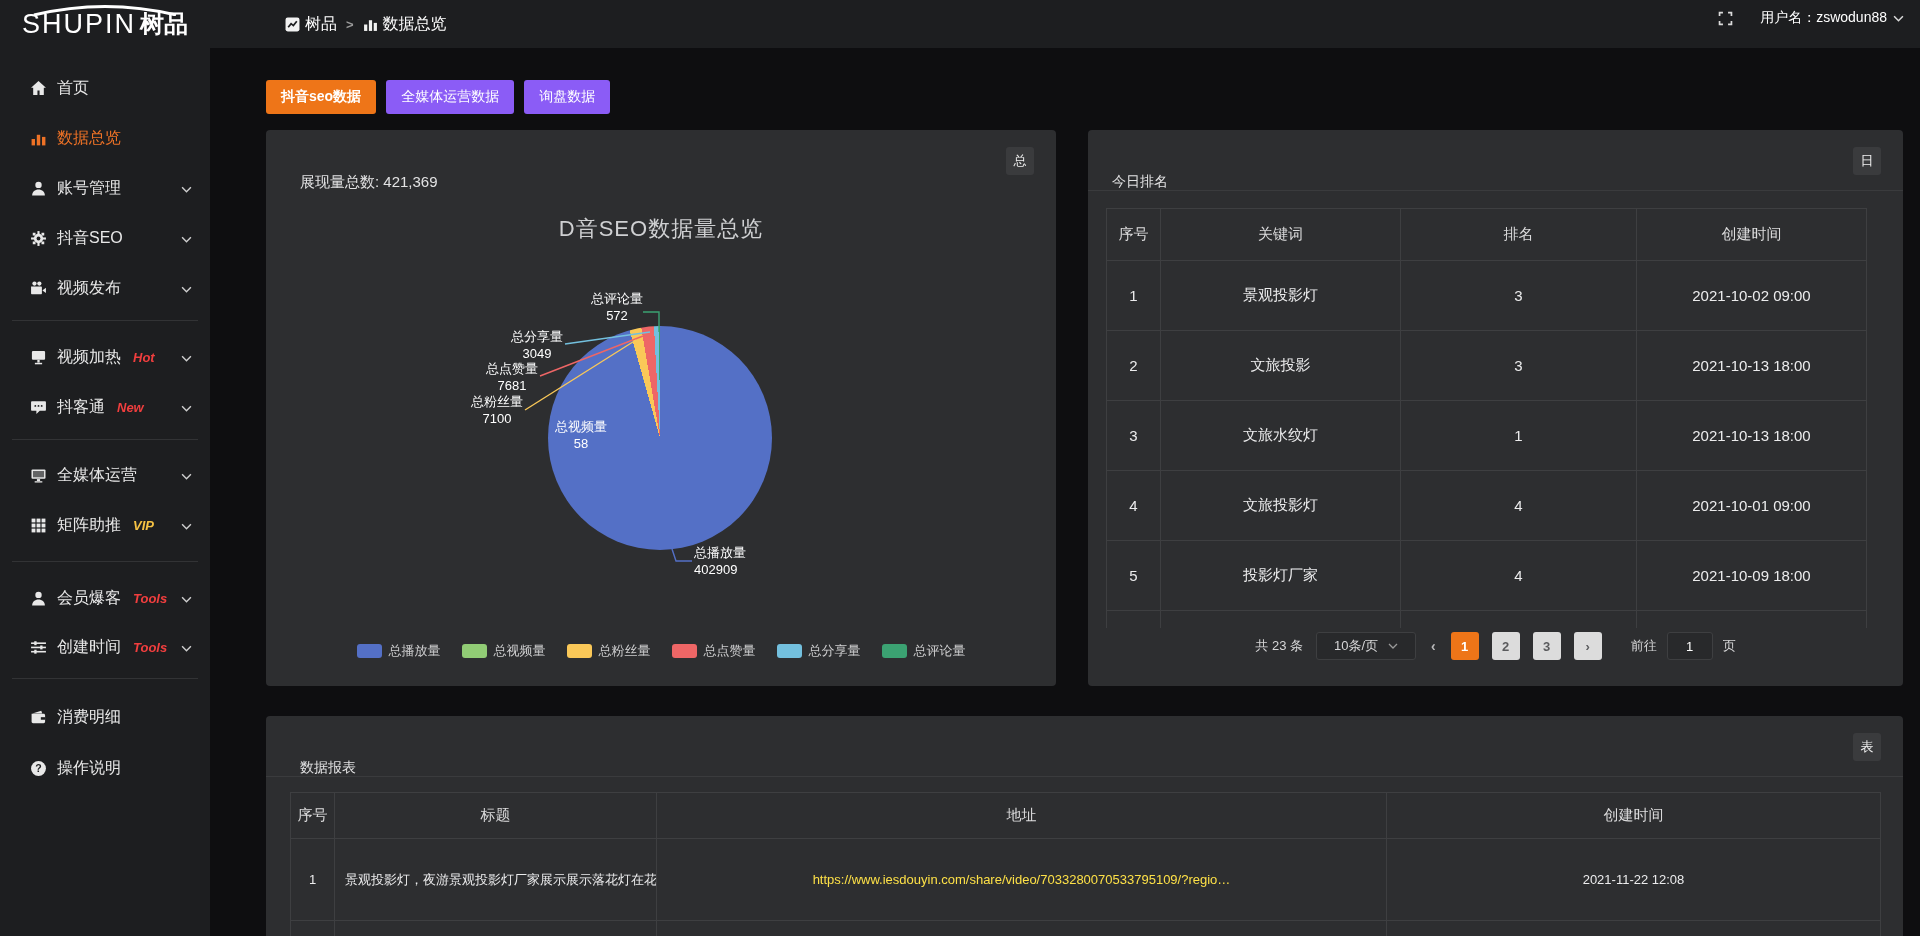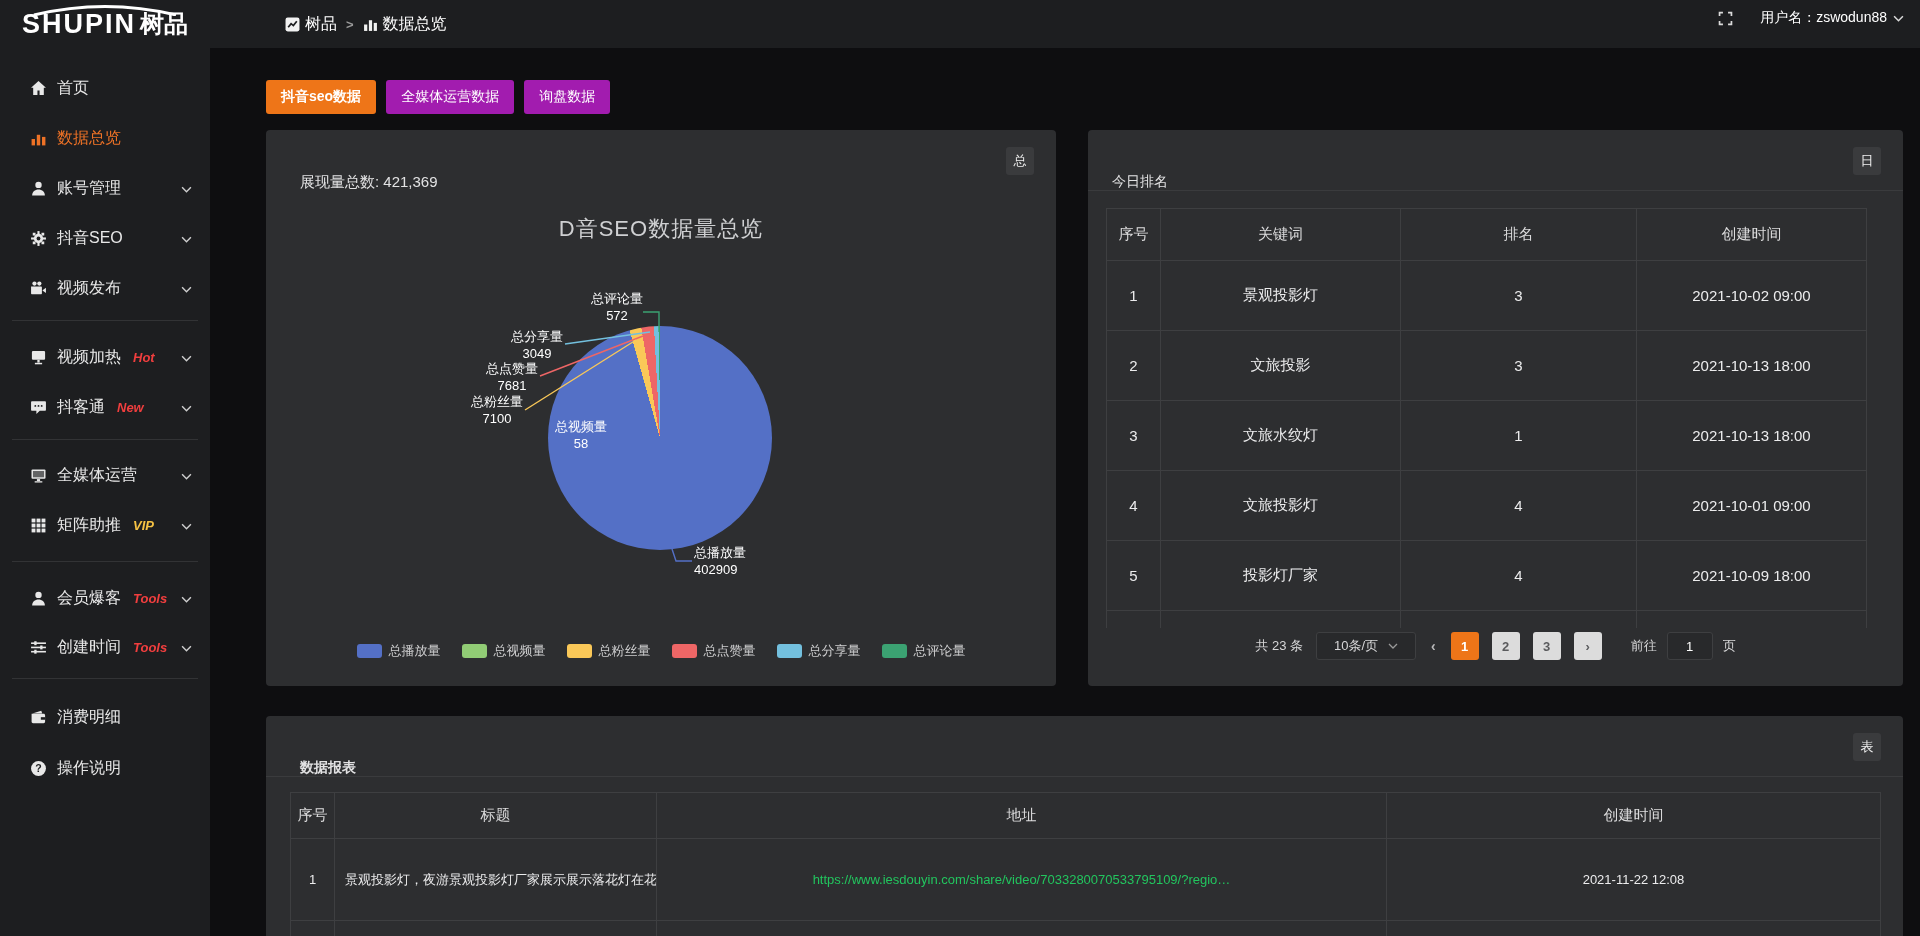--- a/index.html
+++ b/index.html
@@ -7,21 +7,21 @@
   body {
     position:relative;
     background:#0e0e10;
     font-family:"Liberation Sans","DejaVu Sans",sans-serif;
     color:#e6e6e6;
   }
 
   
   .topbar { position:absolute; left:0; top:0; width:1920px; height:48px; background:#1d1e20; z-index:5; }
   .logo { position:absolute; left:22px; top:3px; width:200px; height:42px; display:flex; align-items:center; }
-  .logo-main { font-size:27px; font-weight:700; letter-spacing:2px; color:#fff; line-height:1; }
+  .logo-main { font-size:27px; font-weight:400; letter-spacing:2px; color:#fff; line-height:1; }
   .logo-suffix { font-size:24px; font-weight:700; color:#fff; margin-left:4px; }
   .logo-arc { position:absolute; left:8px; top:1px; }
   .breadcrumb { position:absolute; left:285px; top:0; height:48px; display:flex; align-items:center; gap:9px; font-size:16px; color:#fff; }
   .crumb { display:flex; align-items:center; gap:5px; cursor:pointer; }
   .crumb-sep { color:#9a9a9a; font-size:13px; font-weight:700; }
   .topbar-right { position:absolute; right:16px; top:0; height:36px; display:flex; align-items:center; gap:26px; }
   .username { display:flex; align-items:center; gap:6px; font-size:14px; color:#fff; cursor:pointer; }
 
   
   .sidebar { position:absolute; left:0; top:48px; width:210px; height:888px; background:#1d1e20; z-index:4; }
@@ -29,36 +29,36 @@
   .side-item .s-icon { width:17px; height:17px; margin-left:30px; flex:none; display:flex; }
   .side-item .s-label { margin-left:10px; font-size:16px; }
   .side-item .s-badge { margin-left:12px; font-size:13px; font-weight:700; font-style:italic; }
   .side-item .s-chevron { position:absolute; right:18px; }
   .side-item.active { color:#ee7226; }
   .side-item.active .s-label { color:#ee7226; }
   .side-divider { position:absolute; left:12px; width:186px; height:1px; background:#323335; }
 
   
   .tabs { position:absolute; left:266px; top:80px; display:flex; gap:10px; }
-  .tab { height:34px; padding:0 15px; border-radius:3px; background:#a21caf; color:#fff; font-size:14px;
+  .tab { height:34px; padding:0 15px; border-radius:3px; background:#8b5cf6; color:#fff; font-size:14px;
          display:flex; align-items:center; cursor:pointer; }
   .tab.active { background:#ee7518; font-weight:700; }
 
   
   .card { position:absolute; background:#2d2e30; border-radius:4px; }
   .card-title { position:absolute; left:24px; top:20px; font-size:14px; color:#e2e2e3;margin-top:23px; }
   .card-badge { position:absolute; right:22px; top:17px; width:28px; height:28px; background:#3a3b3d; border-radius:3px;
                 color:#f0f0f0; font-size:13px; display:flex; align-items:center; justify-content:center; cursor:pointer; }
   .card-divider { position:absolute; left:0; top:60px; width:100%; height:1px; background:#3a3b3d; }
 
   #chart-card  { left:266px;  top:130px; width:790px;  height:556px; }
   #rank-card   { left:1088px; top:130px; width:815px;  height:556px; }
   #report-card { left:266px;  top:716px; width:1637px; height:300px; }
   #chart-card .card-title { left:34px; font-size:15px; }
-  #report-card .card-title { left:34px;font-weight:bold; }
+  #report-card .card-title { left:34px; }
 
   
   .chart-title { position:absolute; left:0; top:84px; width:100%; text-align:center; font-size:22px; color:#cfd0d2; letter-spacing:1px; }
   .pie { position:absolute; left:282px; top:196px; width:224px; height:224px; border-radius:50%; }
   .lines-overlay { position:absolute; left:0; top:0; pointer-events:none; }
   .pie-label { position:absolute; font-size:13px; line-height:17px; color:#fff; text-align:center; }
   .legend { position:absolute; left:0; top:512px; width:100%; display:flex; justify-content:center; gap:21px; }
   .legend-item { display:flex; align-items:center; gap:7px; font-size:13px; color:#cfcfd0; cursor:pointer; }
   .swatch { width:25px; height:14px; border-radius:3px; display:inline-block; }
 
@@ -71,21 +71,21 @@
   .rank-table-wrap { position:absolute; left:18px; top:78px; width:762px; height:420px; overflow:hidden; }
   .rank-table { width:760px; }
   .rank-table th { height:52px; }
   .rank-table td { height:70px; }
 
   .report-table-wrap { position:absolute; left:24px; top:76px; width:1592px; height:224px; overflow:hidden; }
   .report-table { width:1590px; }
   .report-table th { height:46px; }
   .report-table td { height:82px; font-size:13px; }
   .report-table td.title-cell { padding:0 10px; text-align:left; font-size:13px; }
-  .report-table td.url-cell { color:#22c55e; cursor:pointer; }
+  .report-table td.url-cell { color:#fde047; cursor:pointer; }
   .report-table tr.partial td { height:70px; }
 
   
   .pagination { position:absolute; left:0; top:502px; width:100%; display:flex; align-items:center; justify-content:center; gap:13px; font-size:13px; color:#d6d6d7; }
   .page-size { width:100px; height:28px; background:#28292b; border:1px solid #3e3f41; border-radius:3px;
                display:flex; align-items:center; justify-content:center; gap:10px; cursor:pointer; }
   .page-prev { color:#b9b9ba; font-size:14px; padding:0 2px; cursor:pointer; font-weight:700; }
   .page-btn { width:28px; height:28px; border-radius:3px; background:#dcdcdc; color:#5a5b5d; font-size:13px; font-weight:700;
               display:flex; align-items:center; justify-content:center; cursor:pointer; }
   .page-btn.active { background:#ee7518; color:#fff; }

